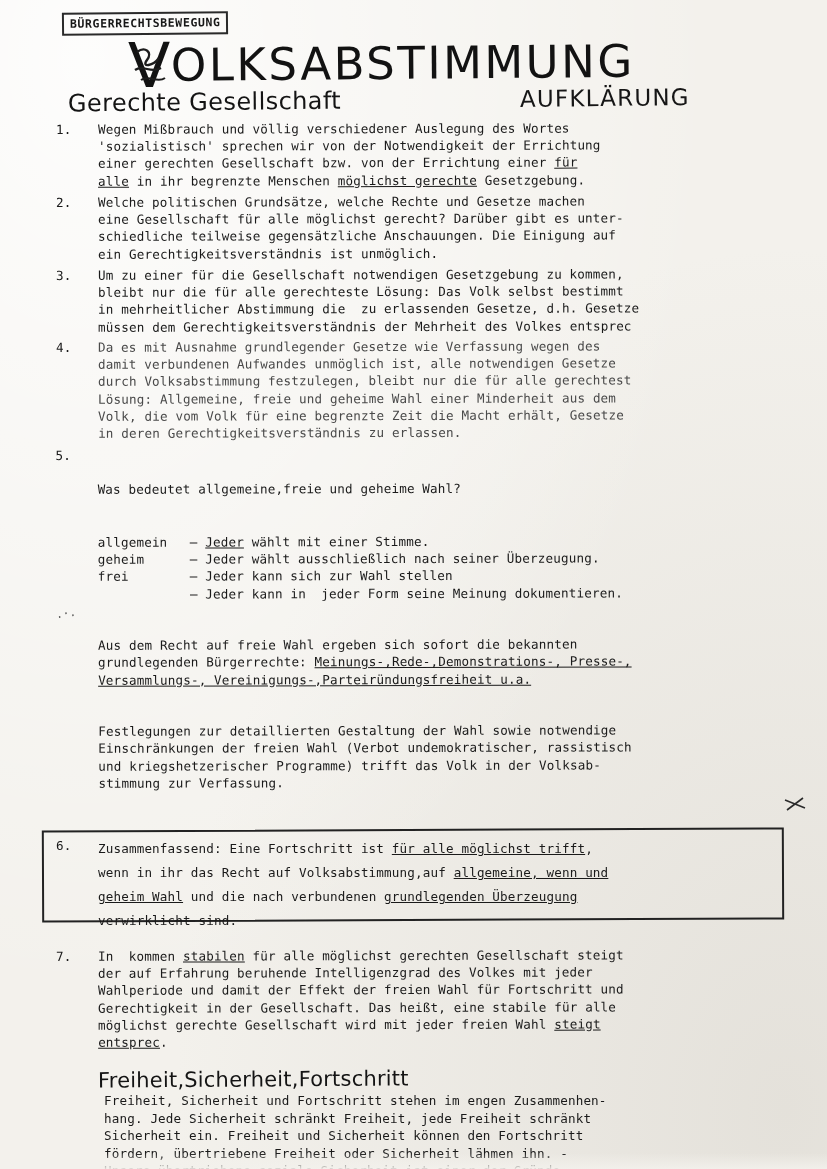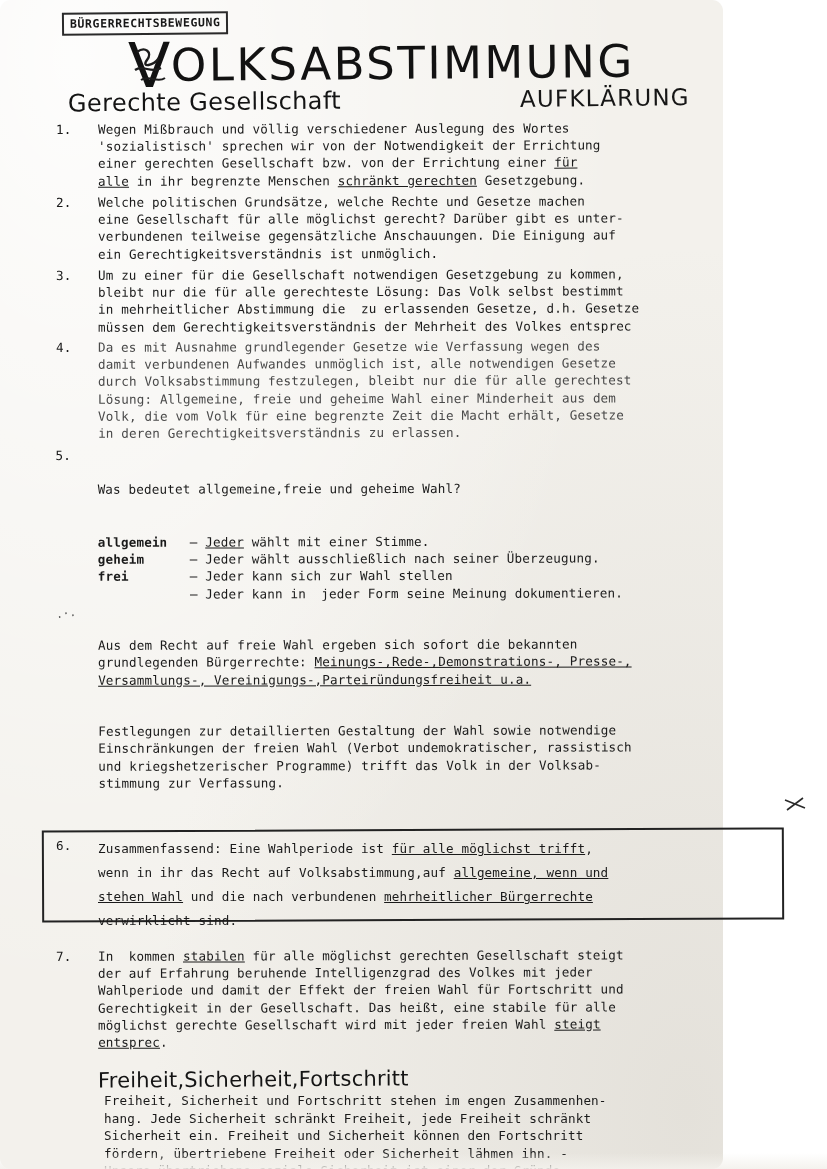--- a/index.html
+++ b/index.html
@@ -9,29 +9,28 @@
   }
   body {
     width: 827px;
     height: 1169px;
     overflow: hidden;
     font-family: "DejaVu Sans Mono", monospace;
     color: #1a1a1a;
   }
   .page {
     position: relative;
-    width: 723px;
+    width: 827px;
     height: 1169px;
     background: #f3f1ec;
     background-image:
       radial-gradient(ellipse at 10% 5%, rgba(255,255,255,0.85), rgba(255,255,255,0) 60%),
       radial-gradient(ellipse at 95% 95%, rgba(200,195,185,0.35), rgba(255,255,255,0) 55%);
     box-sizing: border-box;
     padding: 0;
-    border-radius: 11px;
   }
   
   .stamp {
     position: absolute;
     left: 62px;
     top: 12px;
     border: 2px solid #2a2a2a;
     padding: 2px 6px 3px 6px;
     font-family: "DejaVu Sans Mono", monospace;
     font-size: 11.5px;
@@ -126,21 +125,20 @@
     margin-top: 1px;
   }
   .defrow {
     display: flex;
     font-size: 12.6px;
     line-height: 17.2px;
   }
   .defkey {
     width: 92px;
     min-width: 92px;
-    font-weight: bold;
   }
   .defval {
     white-space: pre-wrap;
   }
   
   .boxed {
     position: relative;
     margin: 10px 0 8px 0;
   }
   .boxframe {
@@ -221,27 +219,27 @@
   <div class="subtitle-right">AUFKLÄRUNG</div>
 
   <div class="body">
 
     <div id="numbered-items">
         <div class="item">
           <div class="num">1.</div>
           <div class="txt"><span>Wegen Mißbrauch und völlig verschiedener Auslegung des Wortes
 'sozialistisch' sprechen wir von der Notwendigkeit der Errichtung
 einer gerechten Gesellschaft bzw. von der Errichtung einer </span><span class="u">für</span><span>
-</span><span class="u">alle</span><span> in ihr begrenzte Menschen </span><span class="u">schränkt gerechten</span><span> Gesetzgebung.</span></div>
+</span><span class="u">alle</span><span> in ihr begrenzte Menschen </span><span class="u">möglichst gerechte</span><span> Gesetzgebung.</span></div>
         </div>
         <div class="item">
           <div class="num">2.</div>
           <div class="txt"><span>Welche politischen Grundsätze, welche Rechte und Gesetze machen
 eine Gesellschaft für alle möglichst gerecht? Darüber gibt es unter-
-verbundenen teilweise gegensätzliche Anschauungen. Die Einigung auf
+schiedliche teilweise gegensätzliche Anschauungen. Die Einigung auf
 ein Gerechtigkeitsverständnis ist unmöglich.</span></div>
         </div>
         <div class="item">
           <div class="num">3.</div>
           <div class="txt"><span>Um zu einer für die Gesellschaft notwendigen Gesetzgebung zu kommen,
 bleibt nur die für alle gerechteste Lösung: Das Volk selbst bestimmt
 in mehrheitlicher Abstimmung die  zu erlassenden Gesetze, d.h. Gesetze
 müssen dem Gerechtigkeitsverständnis der Mehrheit des Volkes entsprec</span></div>
         </div>
         <div class="item">
@@ -270,23 +268,23 @@
 stimmung zur Verfassung.</div>
       </div>
     </div>
 
     <div class="smudge">.·.</div>
 
     <div class="boxed">
       <div class="boxframe"></div>
       <div class="inner">
         <div class="num">6.</div>
-        <div class="txt" id="item6-text"><span>Zusammenfassend: Eine Wahlperiode ist </span><span class="u">für alle möglichst trifft</span><span>,
+        <div class="txt" id="item6-text"><span>Zusammenfassend: Eine Fortschritt ist </span><span class="u">für alle möglichst trifft</span><span>,
 wenn in ihr das Recht auf Volksabstimmung,auf </span><span class="u">allgemeine, wenn und</span><span>
-</span><span class="u">stehen Wahl</span><span> und die nach verbundenen </span><span class="u">mehrheitlicher Bürgerrechte</span><span>
+</span><span class="u">geheim Wahl</span><span> und die nach verbundenen </span><span class="u">grundlegenden Überzeugung</span><span>
 verwirklicht sind.</span></div>
       </div>
     </div>
 
     <div class="item" style="margin-top:14px">
       <div class="num">7.</div>
       <div class="txt" id="item7-text"><span>In  kommen </span><span class="u">stabilen</span><span> für alle möglichst gerechten Gesellschaft steigt
 der auf Erfahrung beruhende Intelligenzgrad des Volkes mit jeder
 Wahlperiode und damit der Effekt der freien Wahl für Fortschritt und
 Gerechtigkeit in der Gesellschaft. Das heißt, eine stabile für alle

